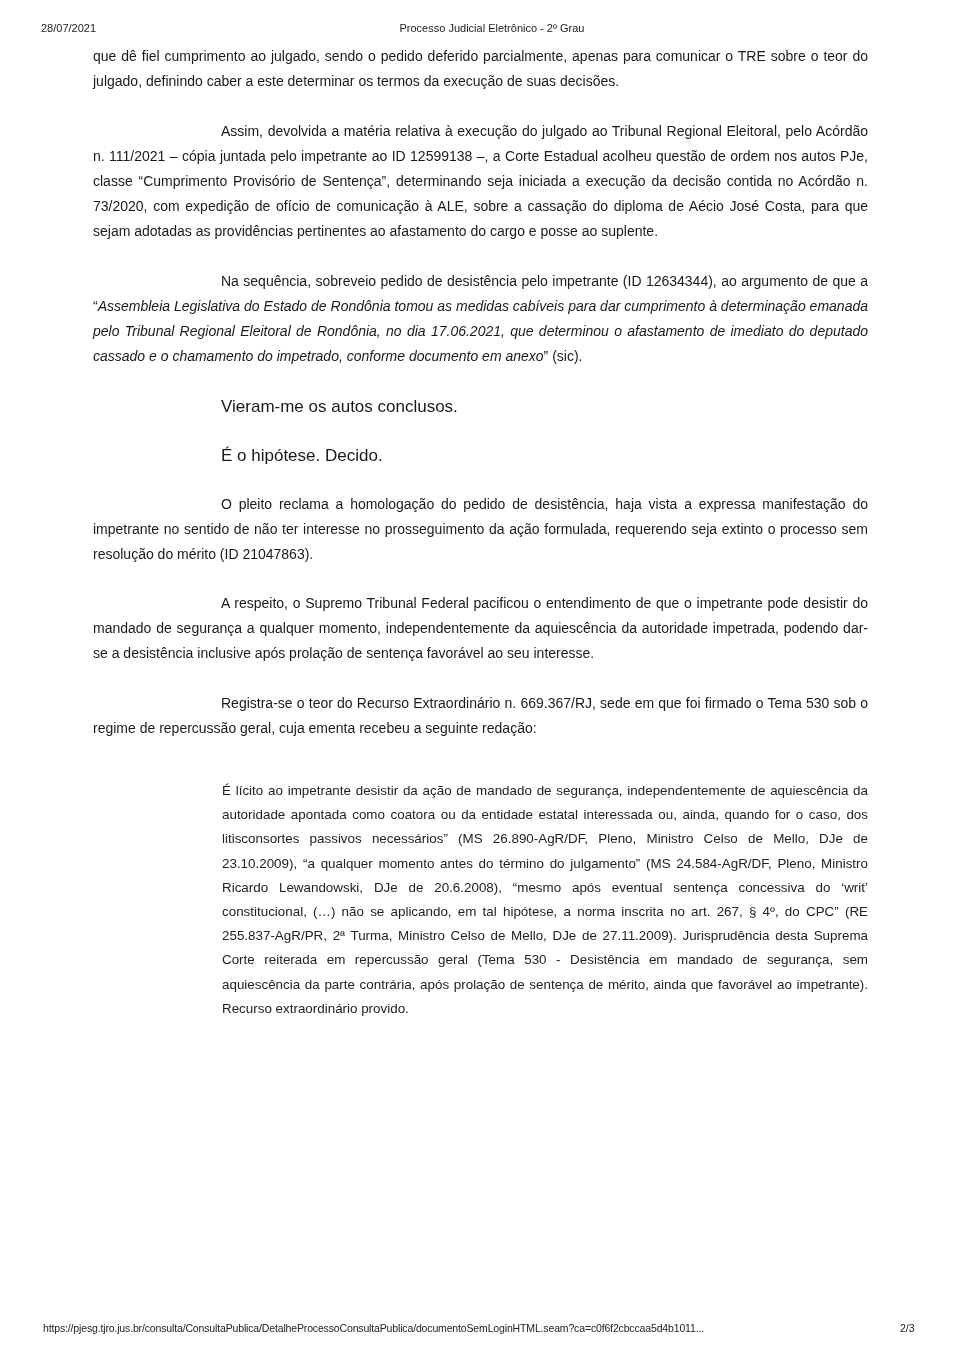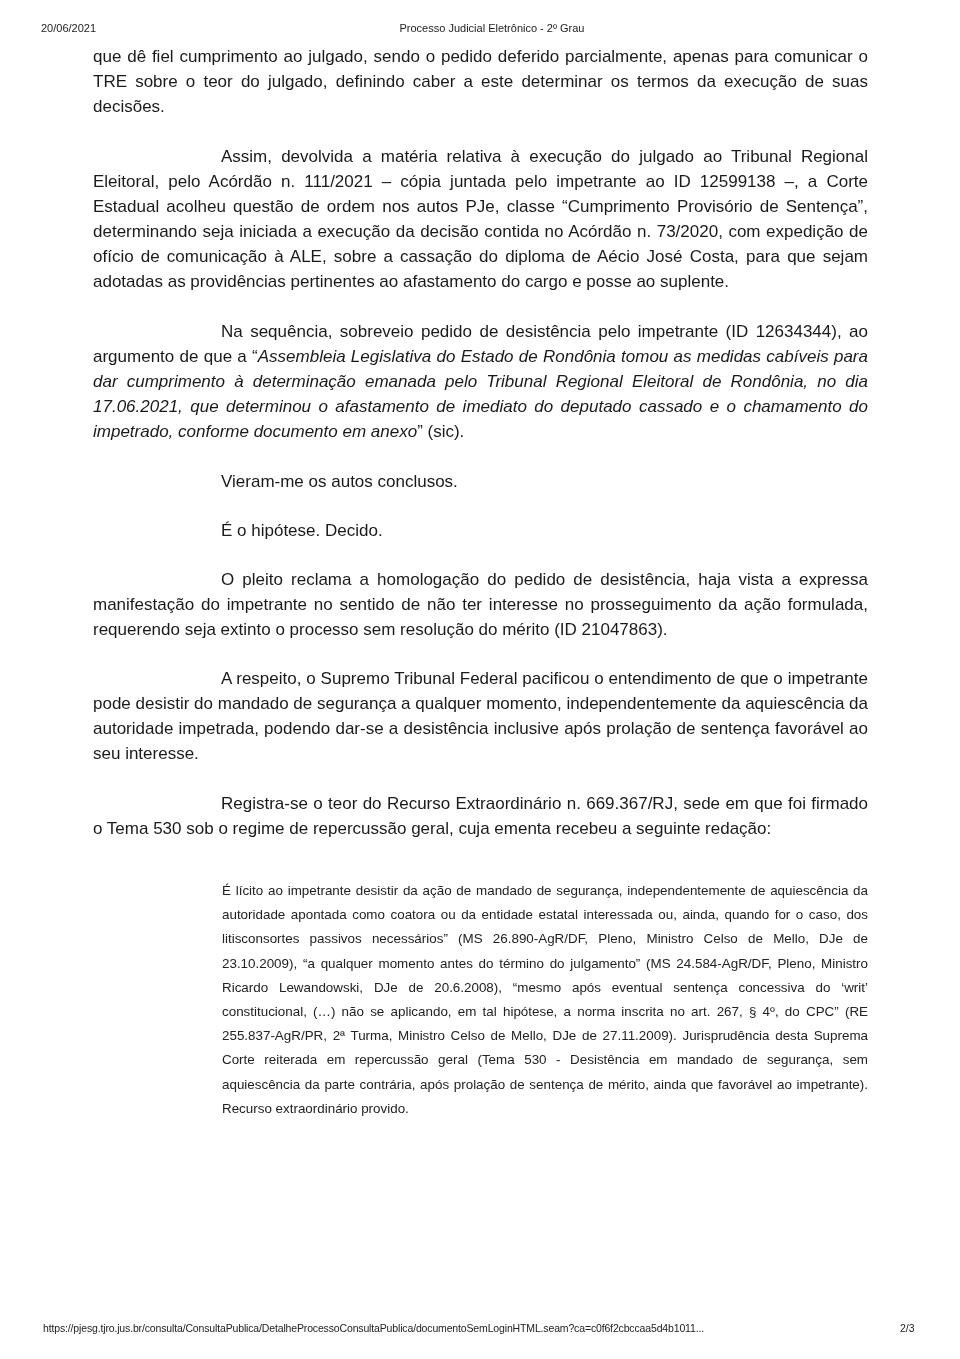--- a/index.html
+++ b/index.html
@@ -1,34 +1,34 @@
 <!DOCTYPE html>
 <html><head>
   <meta charset="utf-8">
   <style>
     html, body { margin: 0; padding: 0; background: #ffffff; }
     body { width: 960px; height: 1359px; position: relative; overflow: hidden; font-family: "Liberation Sans", sans-serif; color: #1a1a1a; }
     .hdr { position: absolute; top: 22px; left: 0; width: 960px; height: 16px; font-size: 11px; color: #222; }
     .hdr-date { position: absolute; left: 41px; top: 0; }
     .hdr-title { position: absolute; left: 0; width: 960px; text-align: center; top: 0; margin-left: 12px; }
     .content { position: absolute; left: 93px; top: 44px; width: 775px; }
-    .p { font-size: 17px; line-height: 25px; text-align: justify; margin: 0; text-align-last: left; }
+    .p { font-size: 14px; line-height: 25px; text-align: justify; margin: 0; text-align-last: left; }
     .indent { text-indent: 128px; }
     .p-short { font-size: 17px; line-height: 25px; margin: 0; padding-left: 128px; }
     .quote { font-size: 13.4px; line-height: 24.2px; text-align: justify; margin: 12px 0 0 129px; width: 646px; color: #222; }
     em { font-style: italic; }
     .footer { position: absolute; top: 1322px; left: 0; width: 764px; height: 14px; font-size: 10.5px; color: #222; }
     .footer-url { position: absolute; left: 43px; top: 0; letter-spacing: -0.15px; }
     .footer-page { position: absolute; left: 900px; top: 0; }
   </style>
 </head>
 <body>
 
 <div class="hdr">
-  <span class="hdr-date">20/06/2021</span>
+  <span class="hdr-date">28/07/2021</span>
   <span class="hdr-title">Processo Judicial Eletrônico - 2º Grau</span>
 </div>
 
 <div class="content">
   <p class="p">que dê fiel cumprimento ao julgado, sendo o pedido deferido parcialmente, apenas para comunicar o TRE sobre o teor do julgado, definindo caber a este determinar os termos da execução de suas decisões.</p>
   <div style="height:25px"></div>
   <p class="p indent">Assim, devolvida a matéria relativa à execução do julgado ao Tribunal Regional Eleitoral, pelo Acórdão n. 111/2021 – cópia juntada pelo impetrante ao ID 12599138 –, a Corte Estadual acolheu questão de ordem nos autos PJe, classe “Cumprimento Provisório de Sentença”, determinando seja iniciada a execução da decisão contida no Acórdão n. 73/2020, com expedição de ofício de comunicação à ALE, sobre a cassação do diploma de Aécio José Costa, para que sejam adotadas as providências pertinentes ao afastamento do cargo e posse ao suplente.</p>
   <div style="height:25px"></div>
   <p class="p indent"><span>Na sequência, sobreveio pedido de desistência pelo impetrante (ID 12634344), ao argumento de que a “</span><em>Assembleia Legislativa do Estado de Rondônia tomou as medidas cabíveis para dar cumprimento à determinação emanada pelo Tribunal Regional Eleitoral de Rondônia, no dia 17.06.2021, que determinou o afastamento de imediato do deputado cassado e o chamamento do impetrado, conforme documento em anexo</em><span>” (sic).</span></p>
   <div style="height:25px"></div>

